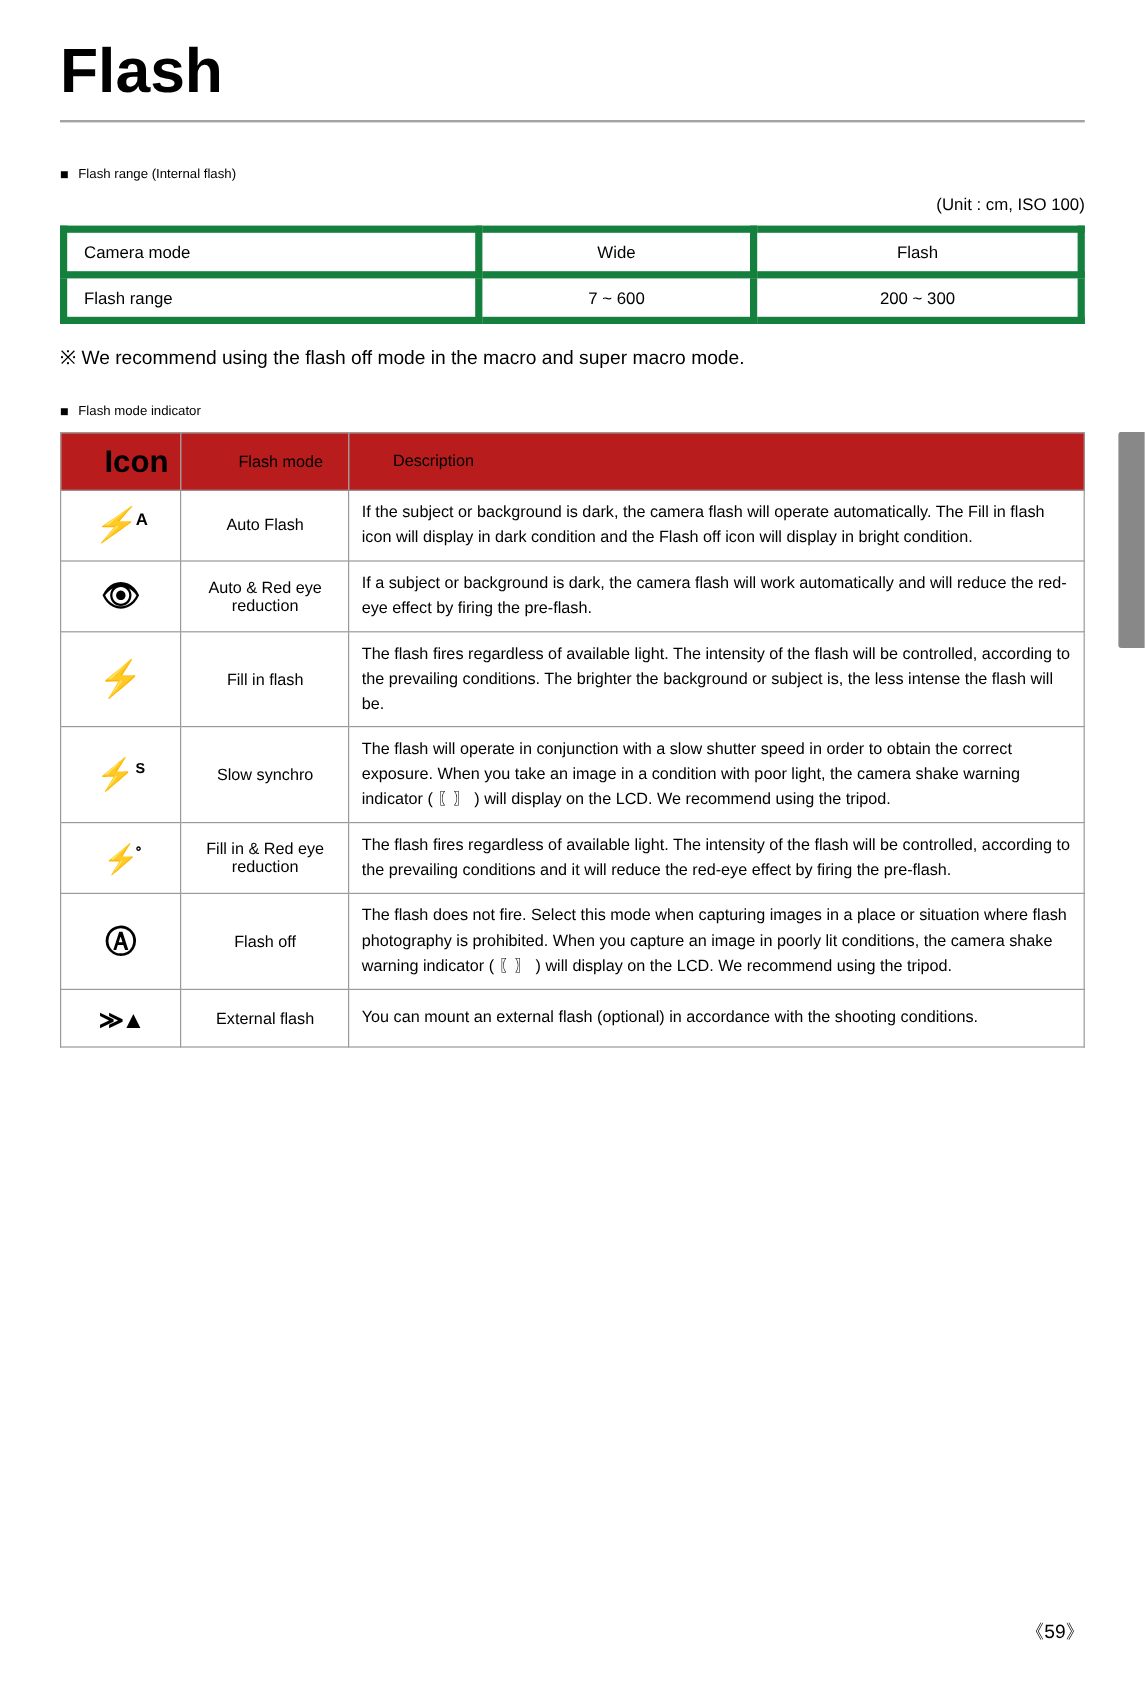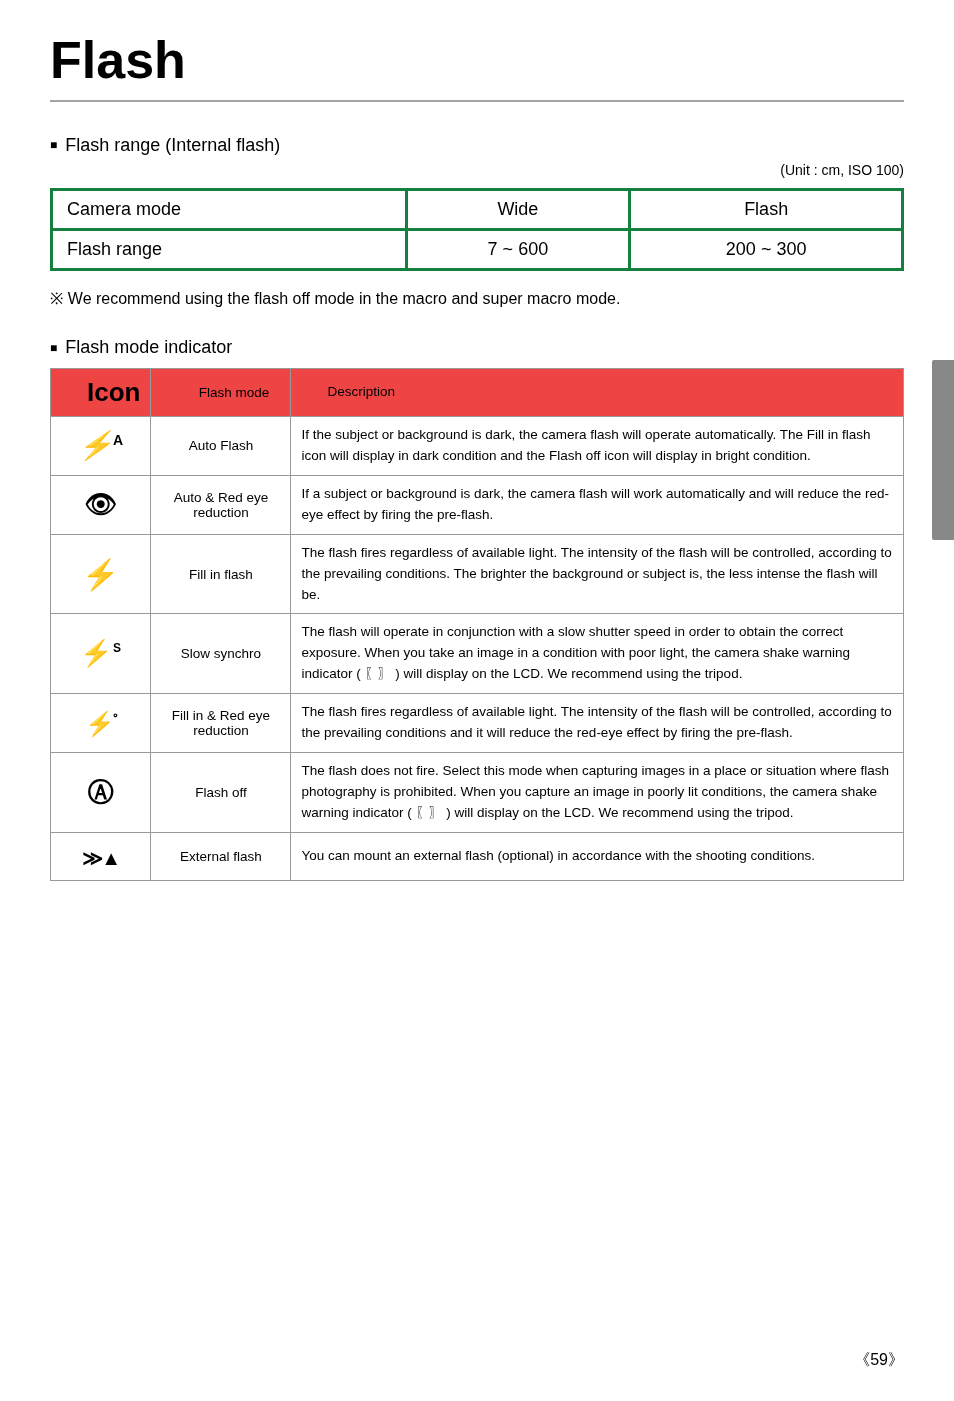--- a/index.html
+++ b/index.html
@@ -17,21 +17,21 @@
       font-size: 52px;
       font-weight: bold;
       border-bottom: 2px solid #a3a3a3;
       padding-bottom: 10px;
       margin-bottom: 20px;
     }
     .section-label {
       display: flex;
       align-items: center;
       margin-bottom: 10px;
-      font-size: 18px;
+      font-size: 11px;
       text-align: center;
     }
     .section-label::before {
       content: '■';
       margin-right: 8px;
       font-size: 12px;
     }
     .unit-note {
       margin-left: auto;
       font-size: 14px;
@@ -42,24 +42,24 @@
       align-items: center;
       justify-content: space-between;
       margin-bottom: 10px;
     }
     table {
       width: 100%;
       border-collapse: collapse;
       margin-bottom: 16px;
     }
     table td, table th {
-      border: 3px solid #15803d;
+      border: 6px solid #15803d;
       padding: 8px 14px;
       text-align: center;
-      font-size: 18px;
+      font-size: 14px;
     }
     table td:first-child, table th:first-child {
       text-align: left;
     }
     .note {
       font-size: 16px;
       margin: 14px 0 28px 0;
       display: flex;
       align-items: flex-start;
       gap: 6px;
@@ -85,21 +85,21 @@
       width: 140px;
       font-size: 13.5px;
     }
     .main-table td.desc-cell {
       text-align: left;
       line-height: 1.55;
     }
     .main-table thead td {
       text-align: center;
       font-weight: normal;
-      background: #ef4444;
+      background: #b91c1c;
       padding-left: 36px;
     }
     .page-number {
       position: absolute;
       bottom: 30px;
       right: 50px;
       font-size: 16px;
     }
     .right-tab {
       position: absolute;

